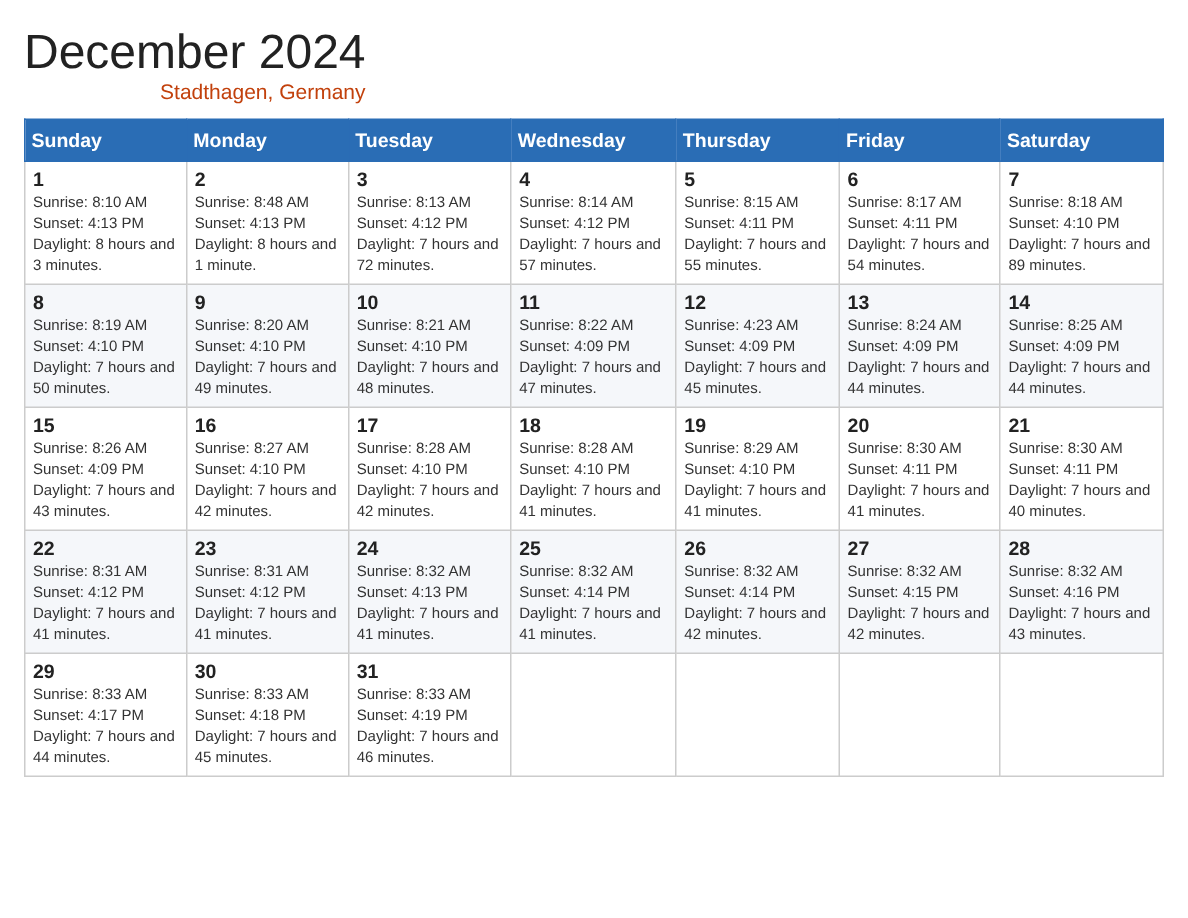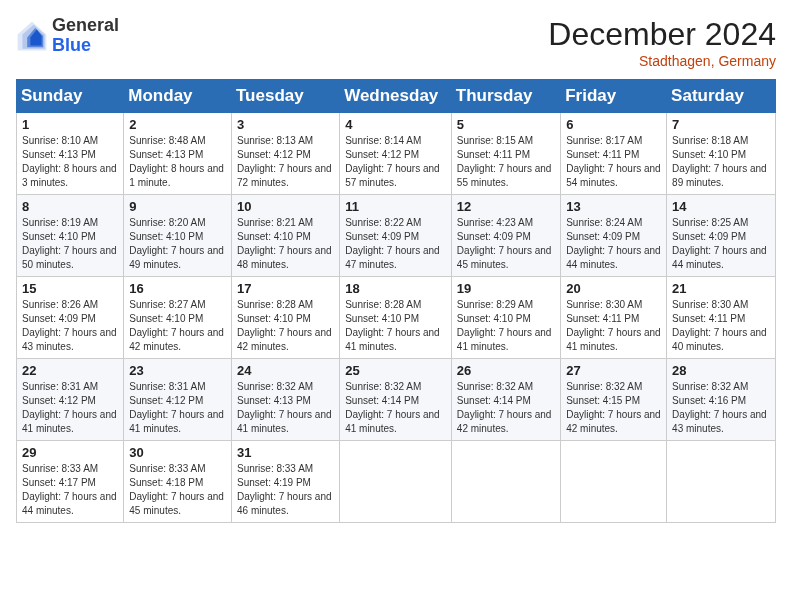--- a/index.html
+++ b/index.html
@@ -45,21 +45,21 @@
     .calendar {
       width: 100%;
       border-collapse: collapse;
       font-size: 11px;
     }
     .calendar th {
       background: #2a6db5;
       color: #fff;
       padding: 6px 4px;
       text-align: left;
-      font-size: 17px;
+      font-size: 13px;
       font-weight: bold;
       border: 1px solid #2a6db5;
     }
     .calendar td {
       vertical-align: top;
       border: 1px solid #ccc;
       padding: 4px 5px;
       width: 113px;
       min-height: 80px;
       background: #fff;
@@ -80,32 +80,20 @@
       line-height: 1.4;
     }
     .empty-cell {
       background: #fff !important;
     }
   </style>
 </head>
 <body>
 
 <div class="header">
-  <div class="logo">
-    <svg class="logo-icon" viewBox="0 0 40 40">
-      <polygon points="20,2 38,18 38,38 2,38 2,18" fill="#1a56cc" opacity="0.15"></polygon>
-      <polygon points="22,6 36,18 36,36 8,36 8,18 22,6" fill="#1a56cc" opacity="0.2"></polygon>
-      <polygon points="24,10 34,20 34,34 14,34 14,22" fill="#1a56cc" opacity="0.6"></polygon>
-      <polygon points="26,12 32,20 32,32 18,32 18,22 26,12" fill="#1a56cc"></polygon>
-    </svg>
-    <div class="logo-text">
-      <div><span class="general">General</span></div>
-      <div><span class="blue">Blue</span></div>
-    </div>
-  </div>
   <div class="title-block">
     <div class="month-title">December 2024</div>
     <div class="subtitle">Stadthagen, Germany</div>
   </div>
 </div>
 
 <table class="calendar">
   <thead>
     <tr>
     <th>Sunday</th>

